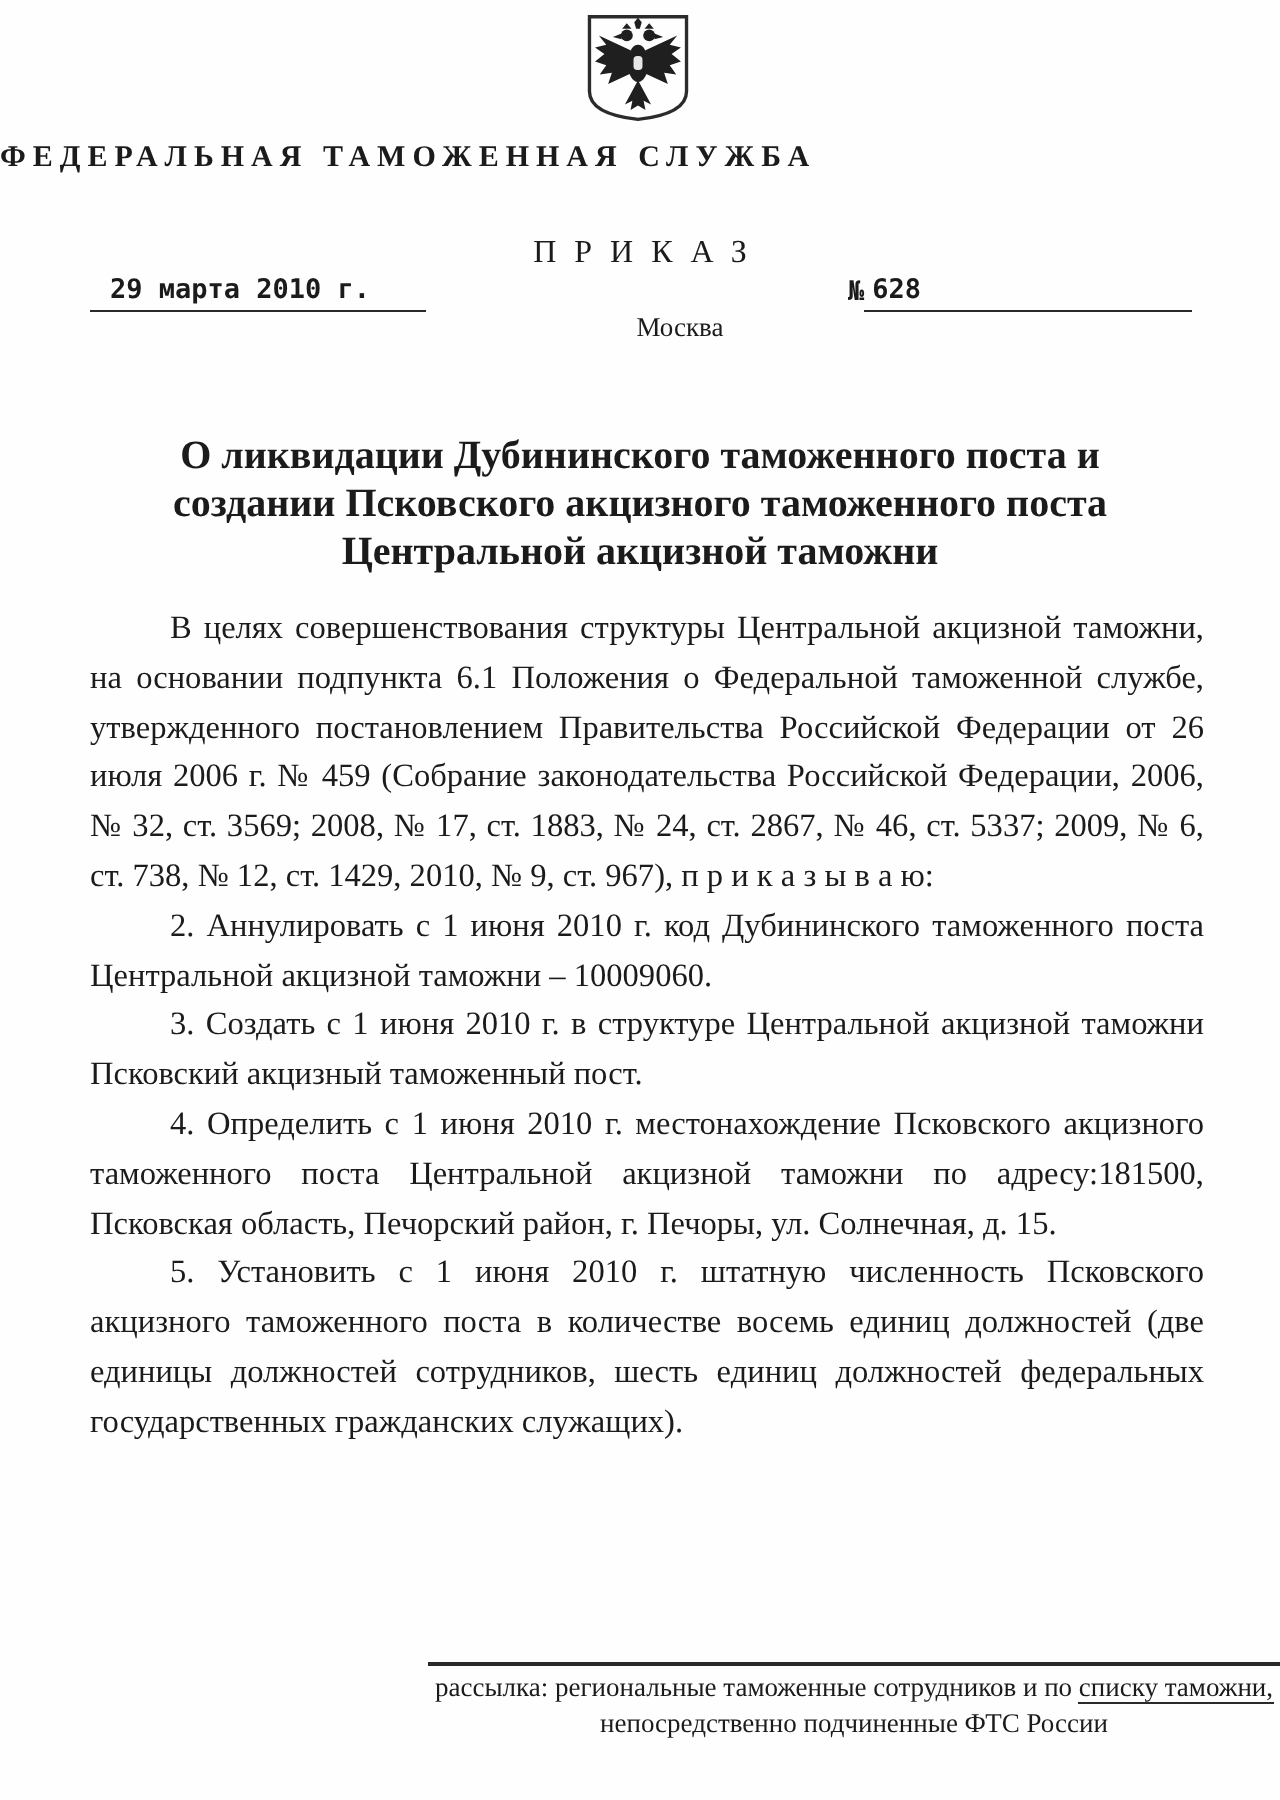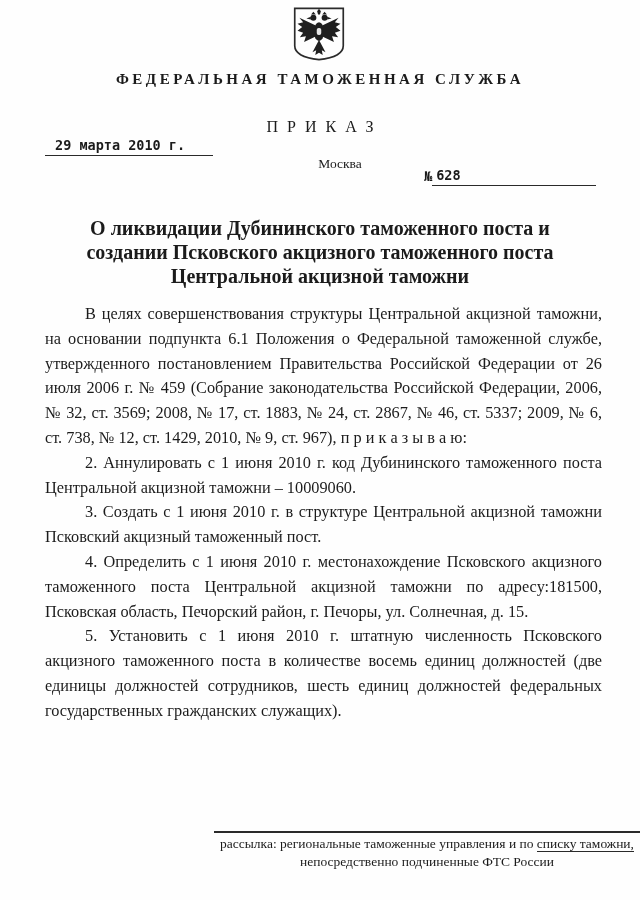--- a/index.html
+++ b/index.html
@@ -8,21 +8,21 @@
     width:640px;height:900px;
     background:#fefefe;
     margin:0 auto;
     overflow:hidden;
     color:#1b1b1b;
     font-family:"Liberation Serif", serif;
   }
   .emblem{position:absolute;left:291px;top:7px;width:56px;height:55px;}
   .agency{
     position:absolute;left:0;top:71px;width:100%;
-    text-align:center;font-weight:bold;font-size:15px;
+    font-weight:bold;font-size:15px;
     letter-spacing:3.5px;white-space:nowrap;
   }
   .doctype{
     position:absolute;left:0;top:118px;width:100%;
     text-align:center;font-weight:normal;font-size:16px;
     letter-spacing:9px;text-indent:9px;
   }
   .date-field{
     position:absolute;left:45px;top:136px;width:158px;
     border-bottom:1.5px solid #2a2a2a;padding:1px 0 2px 10px;
@@ -32,21 +32,20 @@
   .number-field{
     position:absolute;left:424px;top:136px;width:172px;
     display:flex;align-items:flex-end;
     font-family:"DejaVu Sans Mono", monospace;
     font-size:13.5px;font-weight:bold;
   }
   .number-field .no-sign{padding-bottom:2px;}
   .number-field .no-value{
     flex:1;border-bottom:1.5px solid #2a2a2a;
     padding:1px 0 2px 4px;
-    margin-top:30px;
   }
   .city{
     position:absolute;left:0;top:156px;width:100%;
     text-align:center;font-size:13.5px;padding-left:20px;
   }
   .title{
     position:absolute;left:80px;top:216px;width:480px;
     text-align:center;font-weight:bold;font-size:20px;
     line-height:24px;white-space:pre-line;
   }
@@ -110,18 +109,18 @@
   <div class="body-text">
     <p>В целях совершенствования структуры Центральной акцизной таможни, на основании подпункта 6.1 Положения о Федеральной таможенной службе, утвержденного постановлением Правительства Российской Федерации от 26 июля 2006 г. № 459 (Собрание законодательства Российской Федерации, 2006, № 32, ст. 3569; 2008, № 17, ст. 1883, № 24, ст. 2867, № 46, ст. 5337; 2009, № 6, ст. 738, № 12, ст. 1429, 2010, № 9, ст. 967), п р и к а з ы в а ю:</p>
     <p>2. Аннулировать с 1 июня 2010 г. код Дубининского таможенного поста Центральной акцизной таможни – 10009060.</p>
     <p>3. Создать с 1 июня 2010 г. в структуре Центральной акцизной таможни Псковский акцизный таможенный пост.</p>
     <p>4. Определить с 1 июня 2010 г. местонахождение Псковского акцизного таможенного поста Центральной акцизной таможни по адресу:181500, Псковская область, Печорский район, г. Печоры, ул. Солнечная, д. 15.</p>
     <p>5. Установить с 1 июня 2010 г. штатную численность Псковского акцизного таможенного поста в количестве восемь единиц должностей (две единицы должностей сотрудников, шесть единиц должностей федеральных государственных гражданских служащих).</p>
   </div>
 
   <div class="footer">
     <div class="l1">
-      <span>рассылка: региональные таможенные управления и по </span><span class="u">списку таможни,</span>
+      <span>рассылка: региональные таможенные сотрудников и по </span><span class="u">списку таможни,</span>
     </div>
     <div class="l2">непосредственно подчиненные ФТС России</div>
   </div>
 
 </div>
 
 </body></html>

